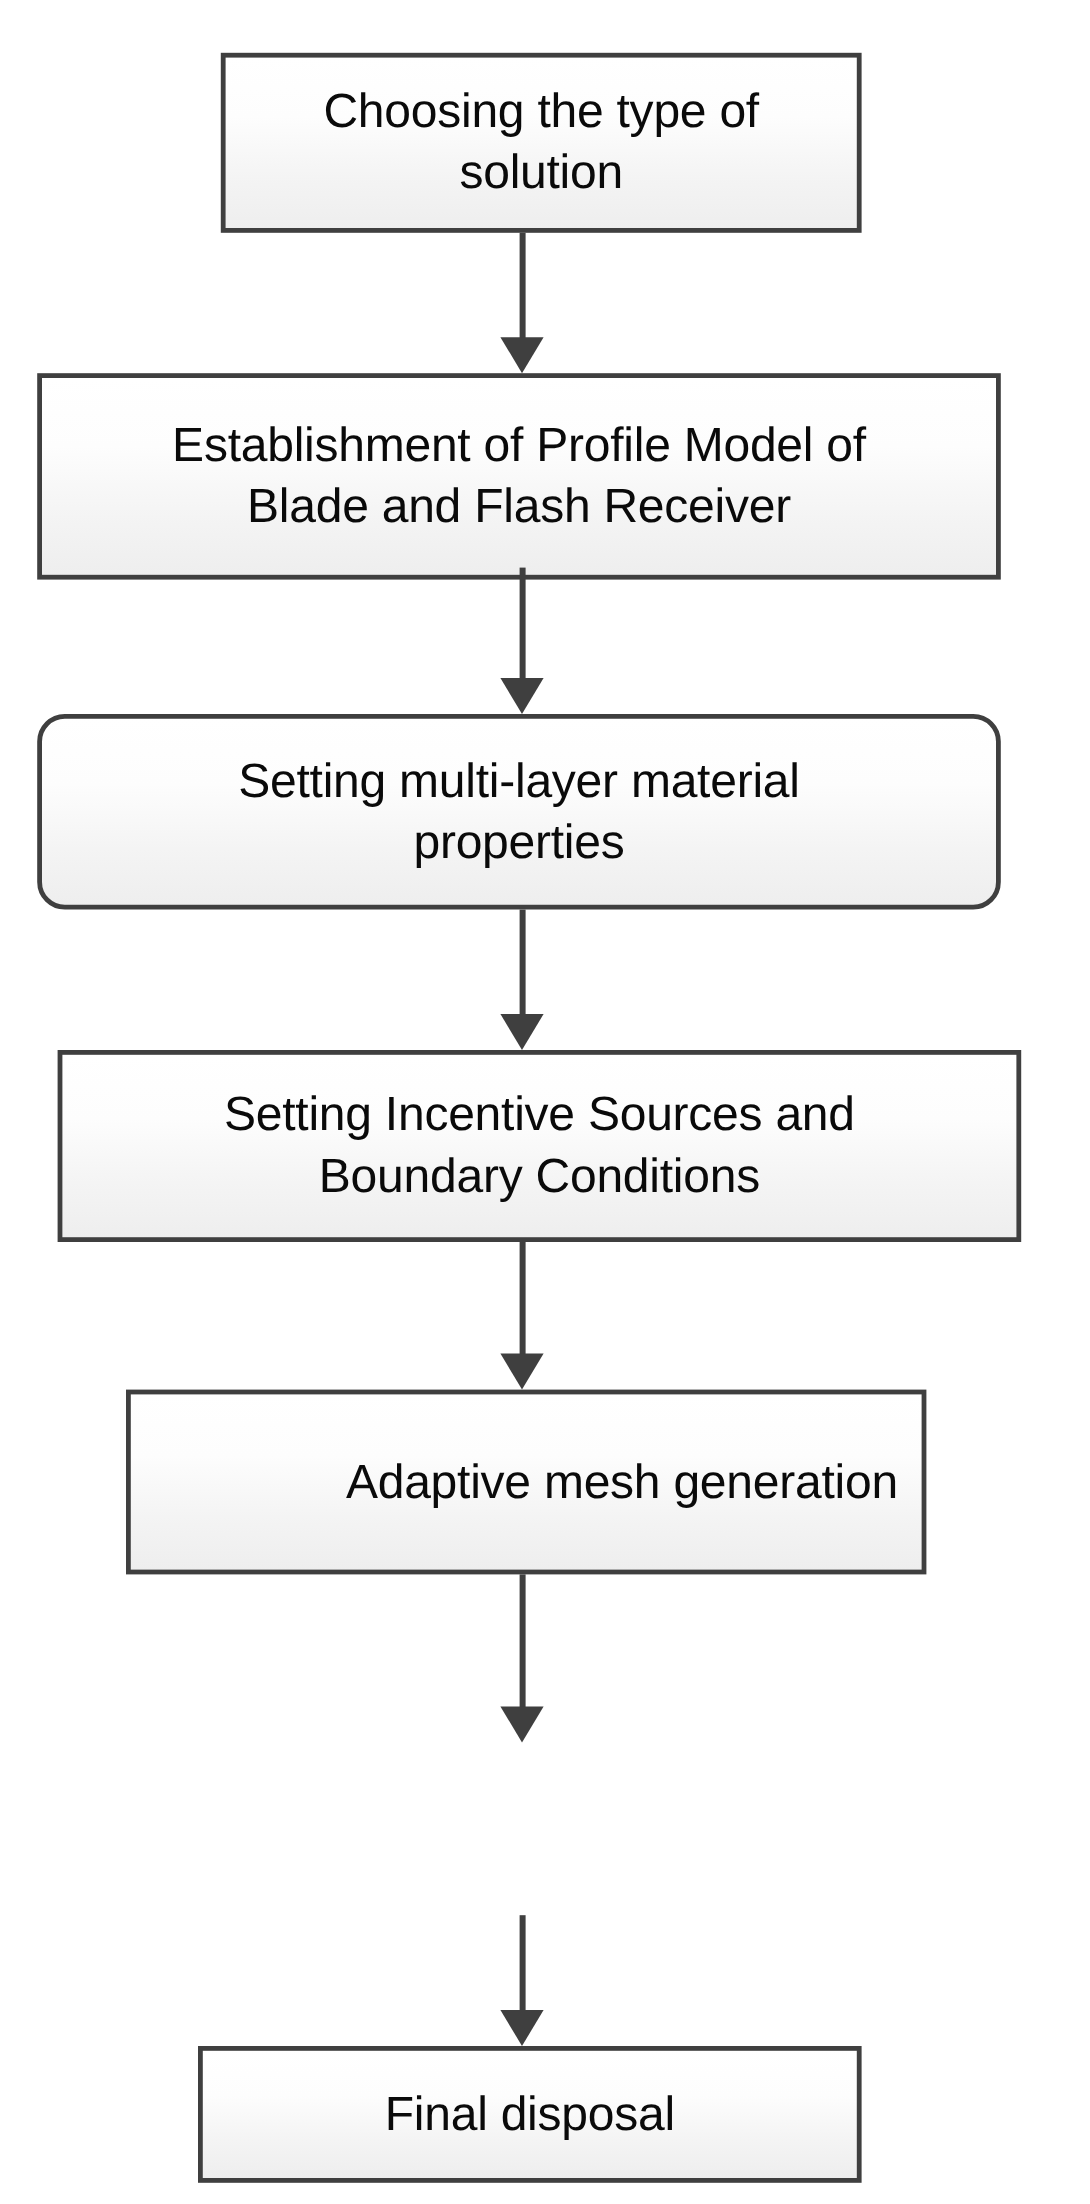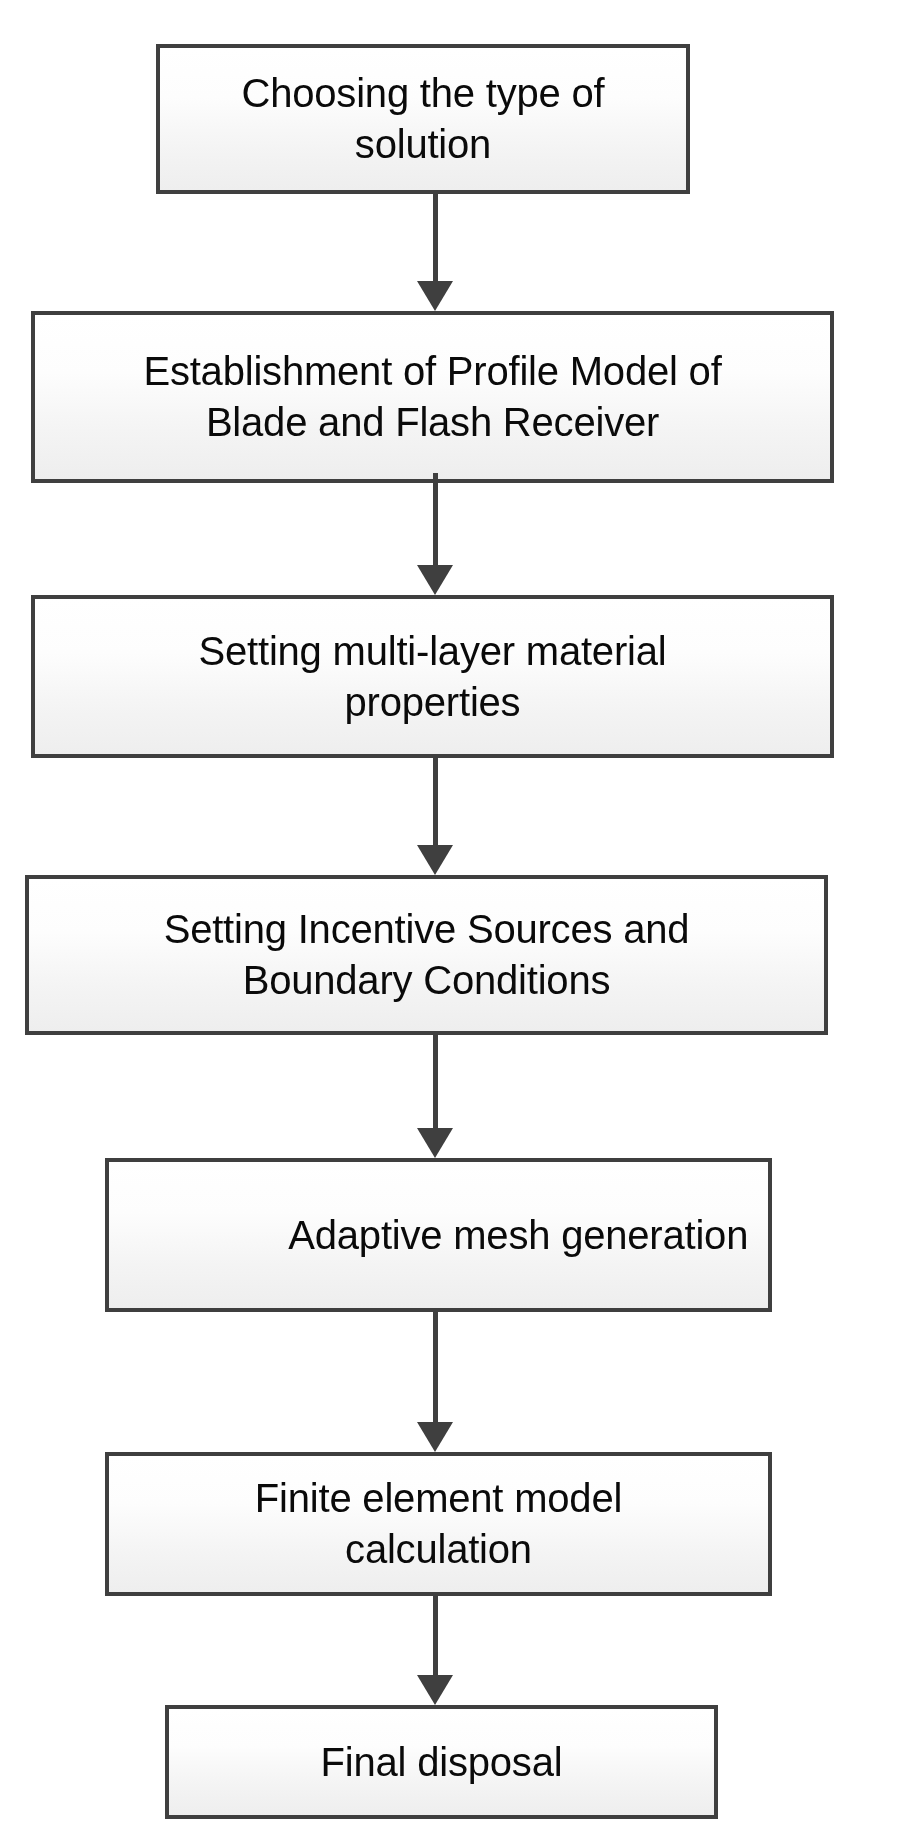--- a/index.html
+++ b/index.html
@@ -63,73 +63,69 @@
     border-left: 18px solid transparent;
     border-right: 18px solid transparent;
     border-top: 30px solid #3f3f3f;
   }
 </style>
 </head>
 <body>
 
 <div id="flowchart-canvas">
 
-  <div class="node" style="left:156px; top:44px; width:534px; height:150px;">
+  <div class="node" style="left:184px; top:44px; width:534px; height:150px;">
     <span class="node-label">Choosing the type of
 solution</span>
   </div>
 
   <div class="connector" style="left:433px; top:194px; width:5px; height:117px;">
     <div class="stem" style="height:89px;"></div>
     <div class="head" style="top:87px;"></div>
   </div>
 
   <div class="node wide" style="left:31px; top:311px; width:803px; height:172px;">
     <span class="node-label">Establishment of Profile Model of
 Blade and Flash Receiver</span>
   </div>
 
   <div class="connector" style="left:433px; top:473px; width:5px; height:122px;">
     <div class="stem" style="height:94px;"></div>
     <div class="head" style="top:92px;"></div>
   </div>
 
-  <div class="node wide" style="left:31px; top:595px; width:803px; height:163px;">
+  <div class="node wide" style="left:31px; top:595px; width:803px; height:163px;border-radius:23px;">
     <span class="node-label">Setting multi-layer material
 properties</span>
   </div>
 
   <div class="connector" style="left:433px; top:758px; width:5px; height:117px;">
     <div class="stem" style="height:89px;"></div>
     <div class="head" style="top:87px;"></div>
   </div>
 
-  <div class="node wide" style="left:25px; top:875px; width:803px; height:160px;">
+  <div class="node wide" style="left:48px; top:875px; width:803px; height:160px;">
     <span class="node-label">Setting Incentive Sources and
 Boundary Conditions</span>
   </div>
 
   <div class="connector" style="left:433px; top:1035px; width:5px; height:123px;">
     <div class="stem" style="height:95px;"></div>
     <div class="head" style="top:93px;"></div>
   </div>
 
   <div class="node" style="left:105px; top:1158px; width:667px; height:154px;text-align:right;">
     <span class="node-label">Adaptive mesh generation</span>
   </div>
 
   <div class="connector" style="left:433px; top:1312px; width:5px; height:140px;">
     <div class="stem" style="height:112px;"></div>
     <div class="head" style="top:110px;"></div>
   </div>
 
-  <div class="node" style="left:105px; top:1452px; width:667px; height:144px;">
-    <span class="node-label">Finite element model
-calculation</span>
-  </div>
 
   <div class="connector" style="left:433px; top:1596px; width:5px; height:109px;">
     <div class="stem" style="height:81px;"></div>
     <div class="head" style="top:79px;"></div>
   </div>
 
   <div class="node" style="left:165px; top:1705px; width:553px; height:114px;">
     <span class="node-label">Final disposal</span>
   </div>
 

